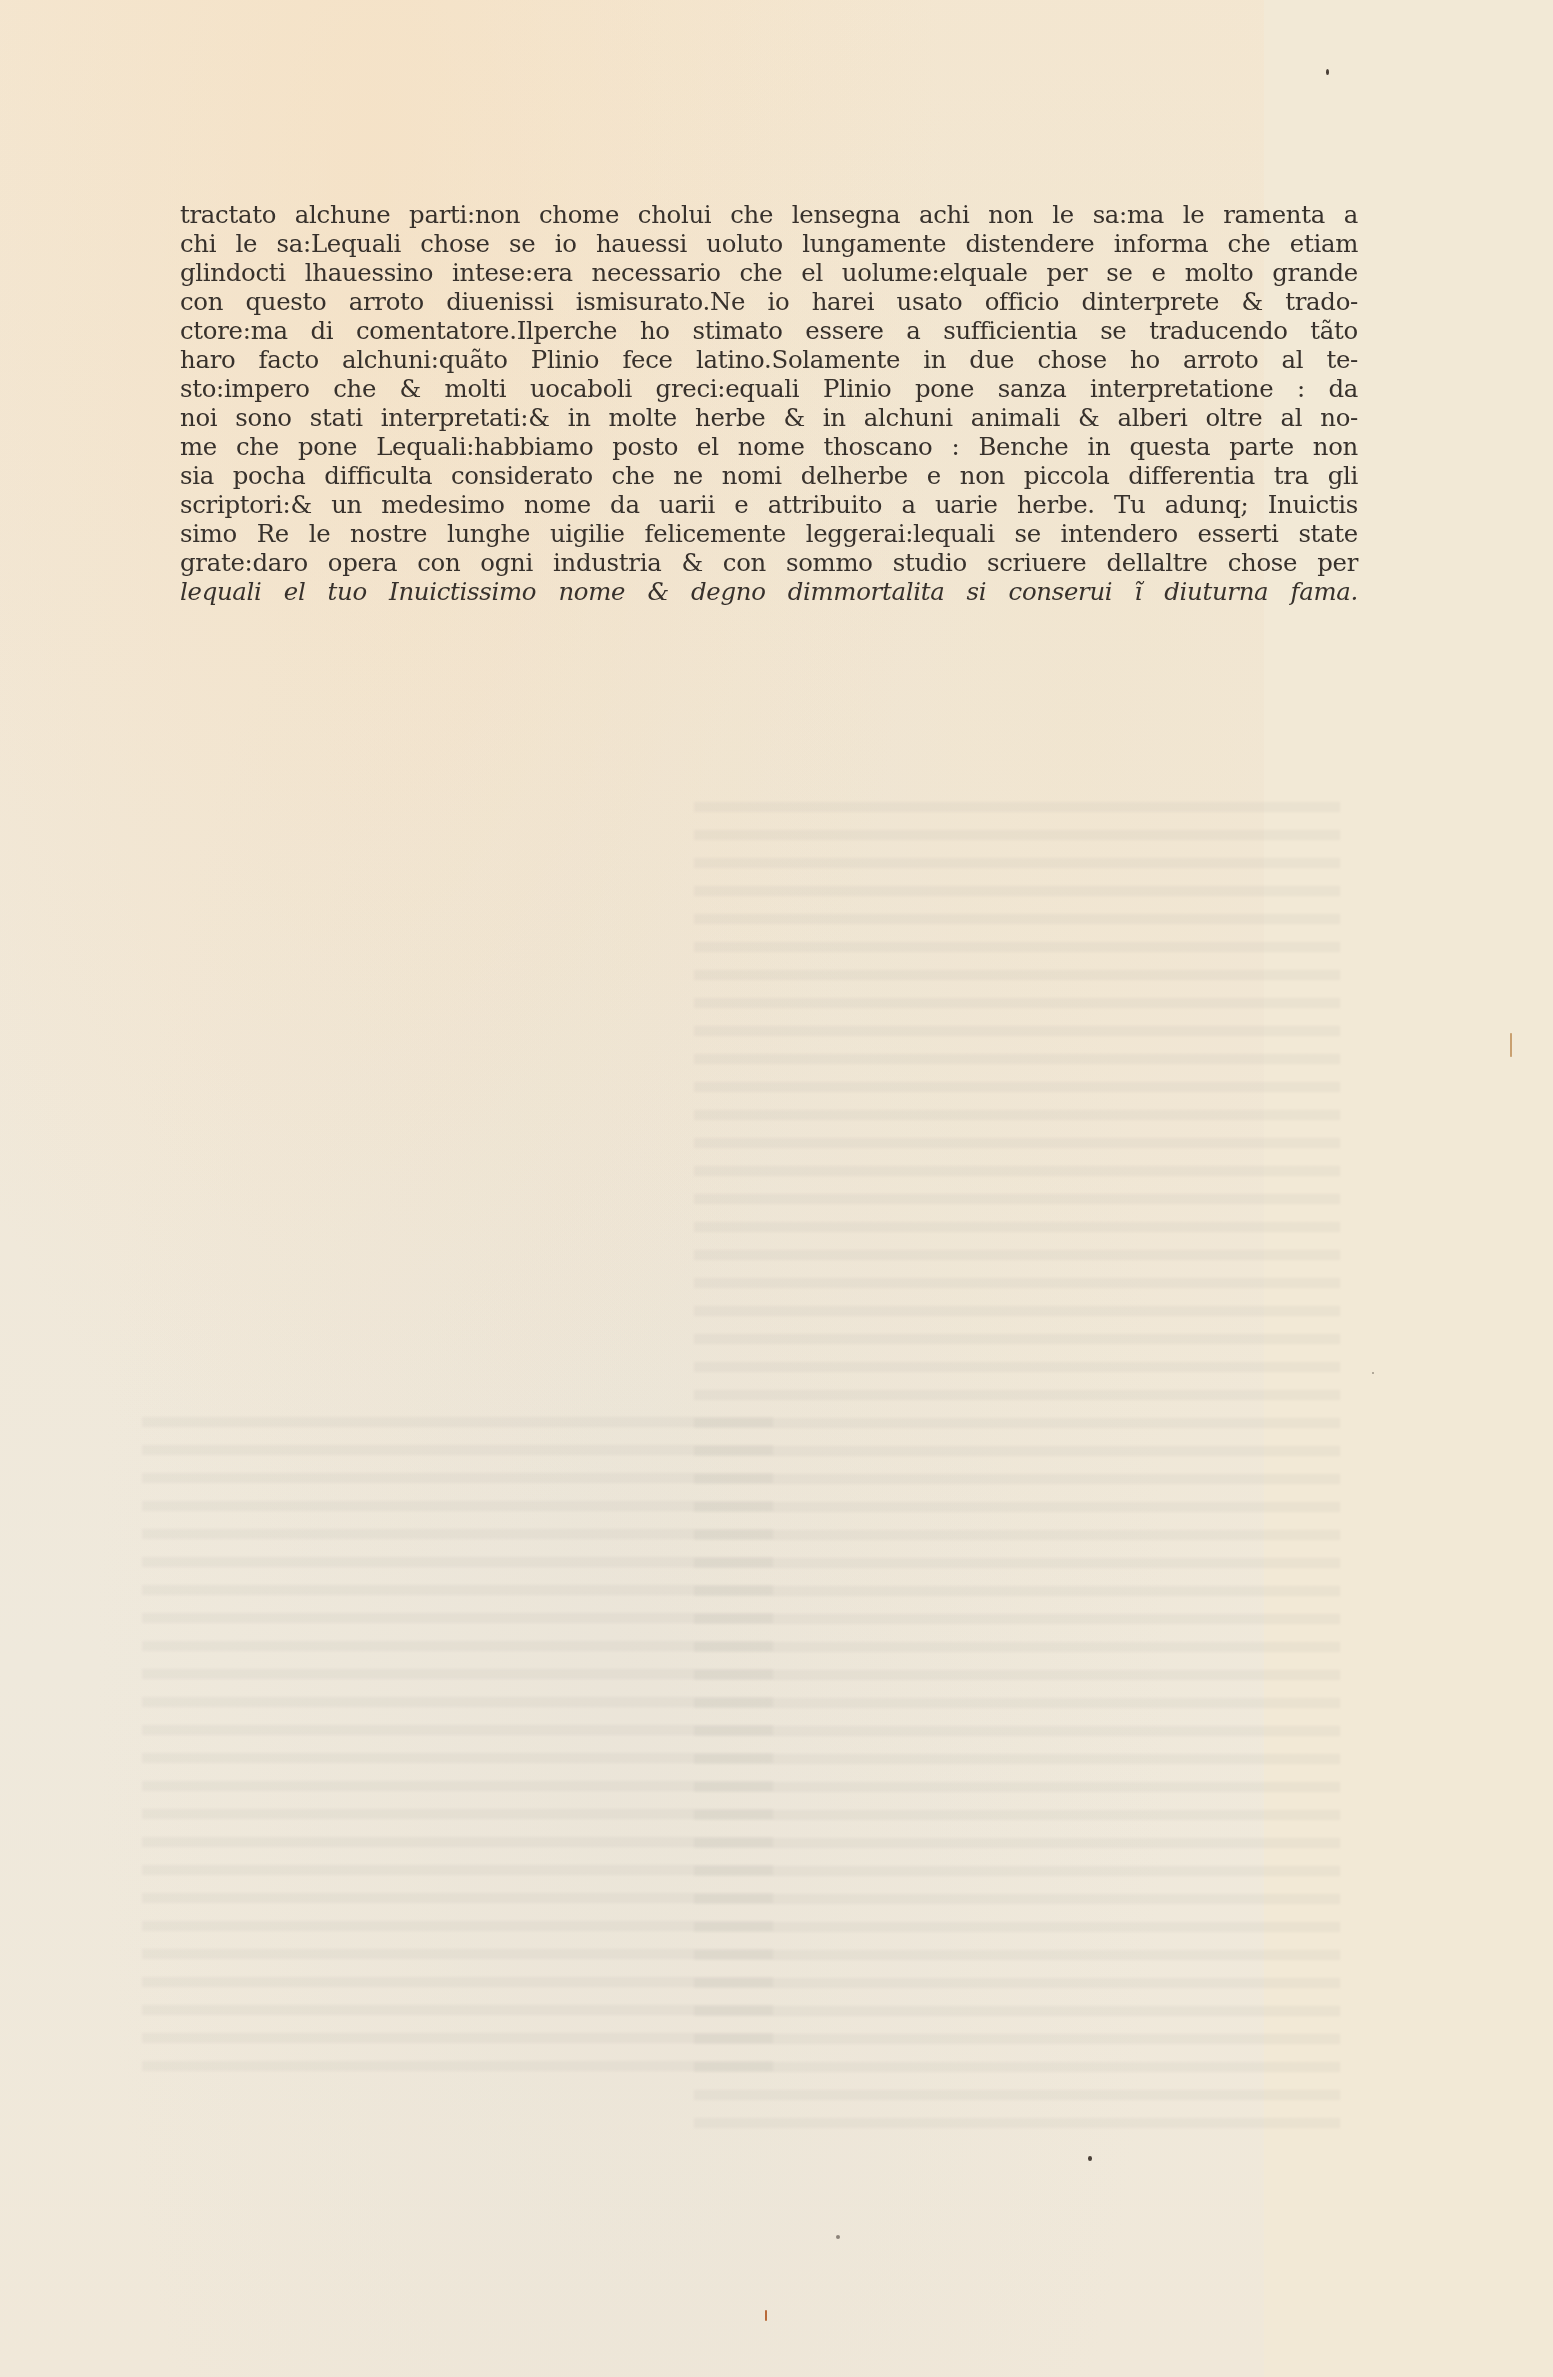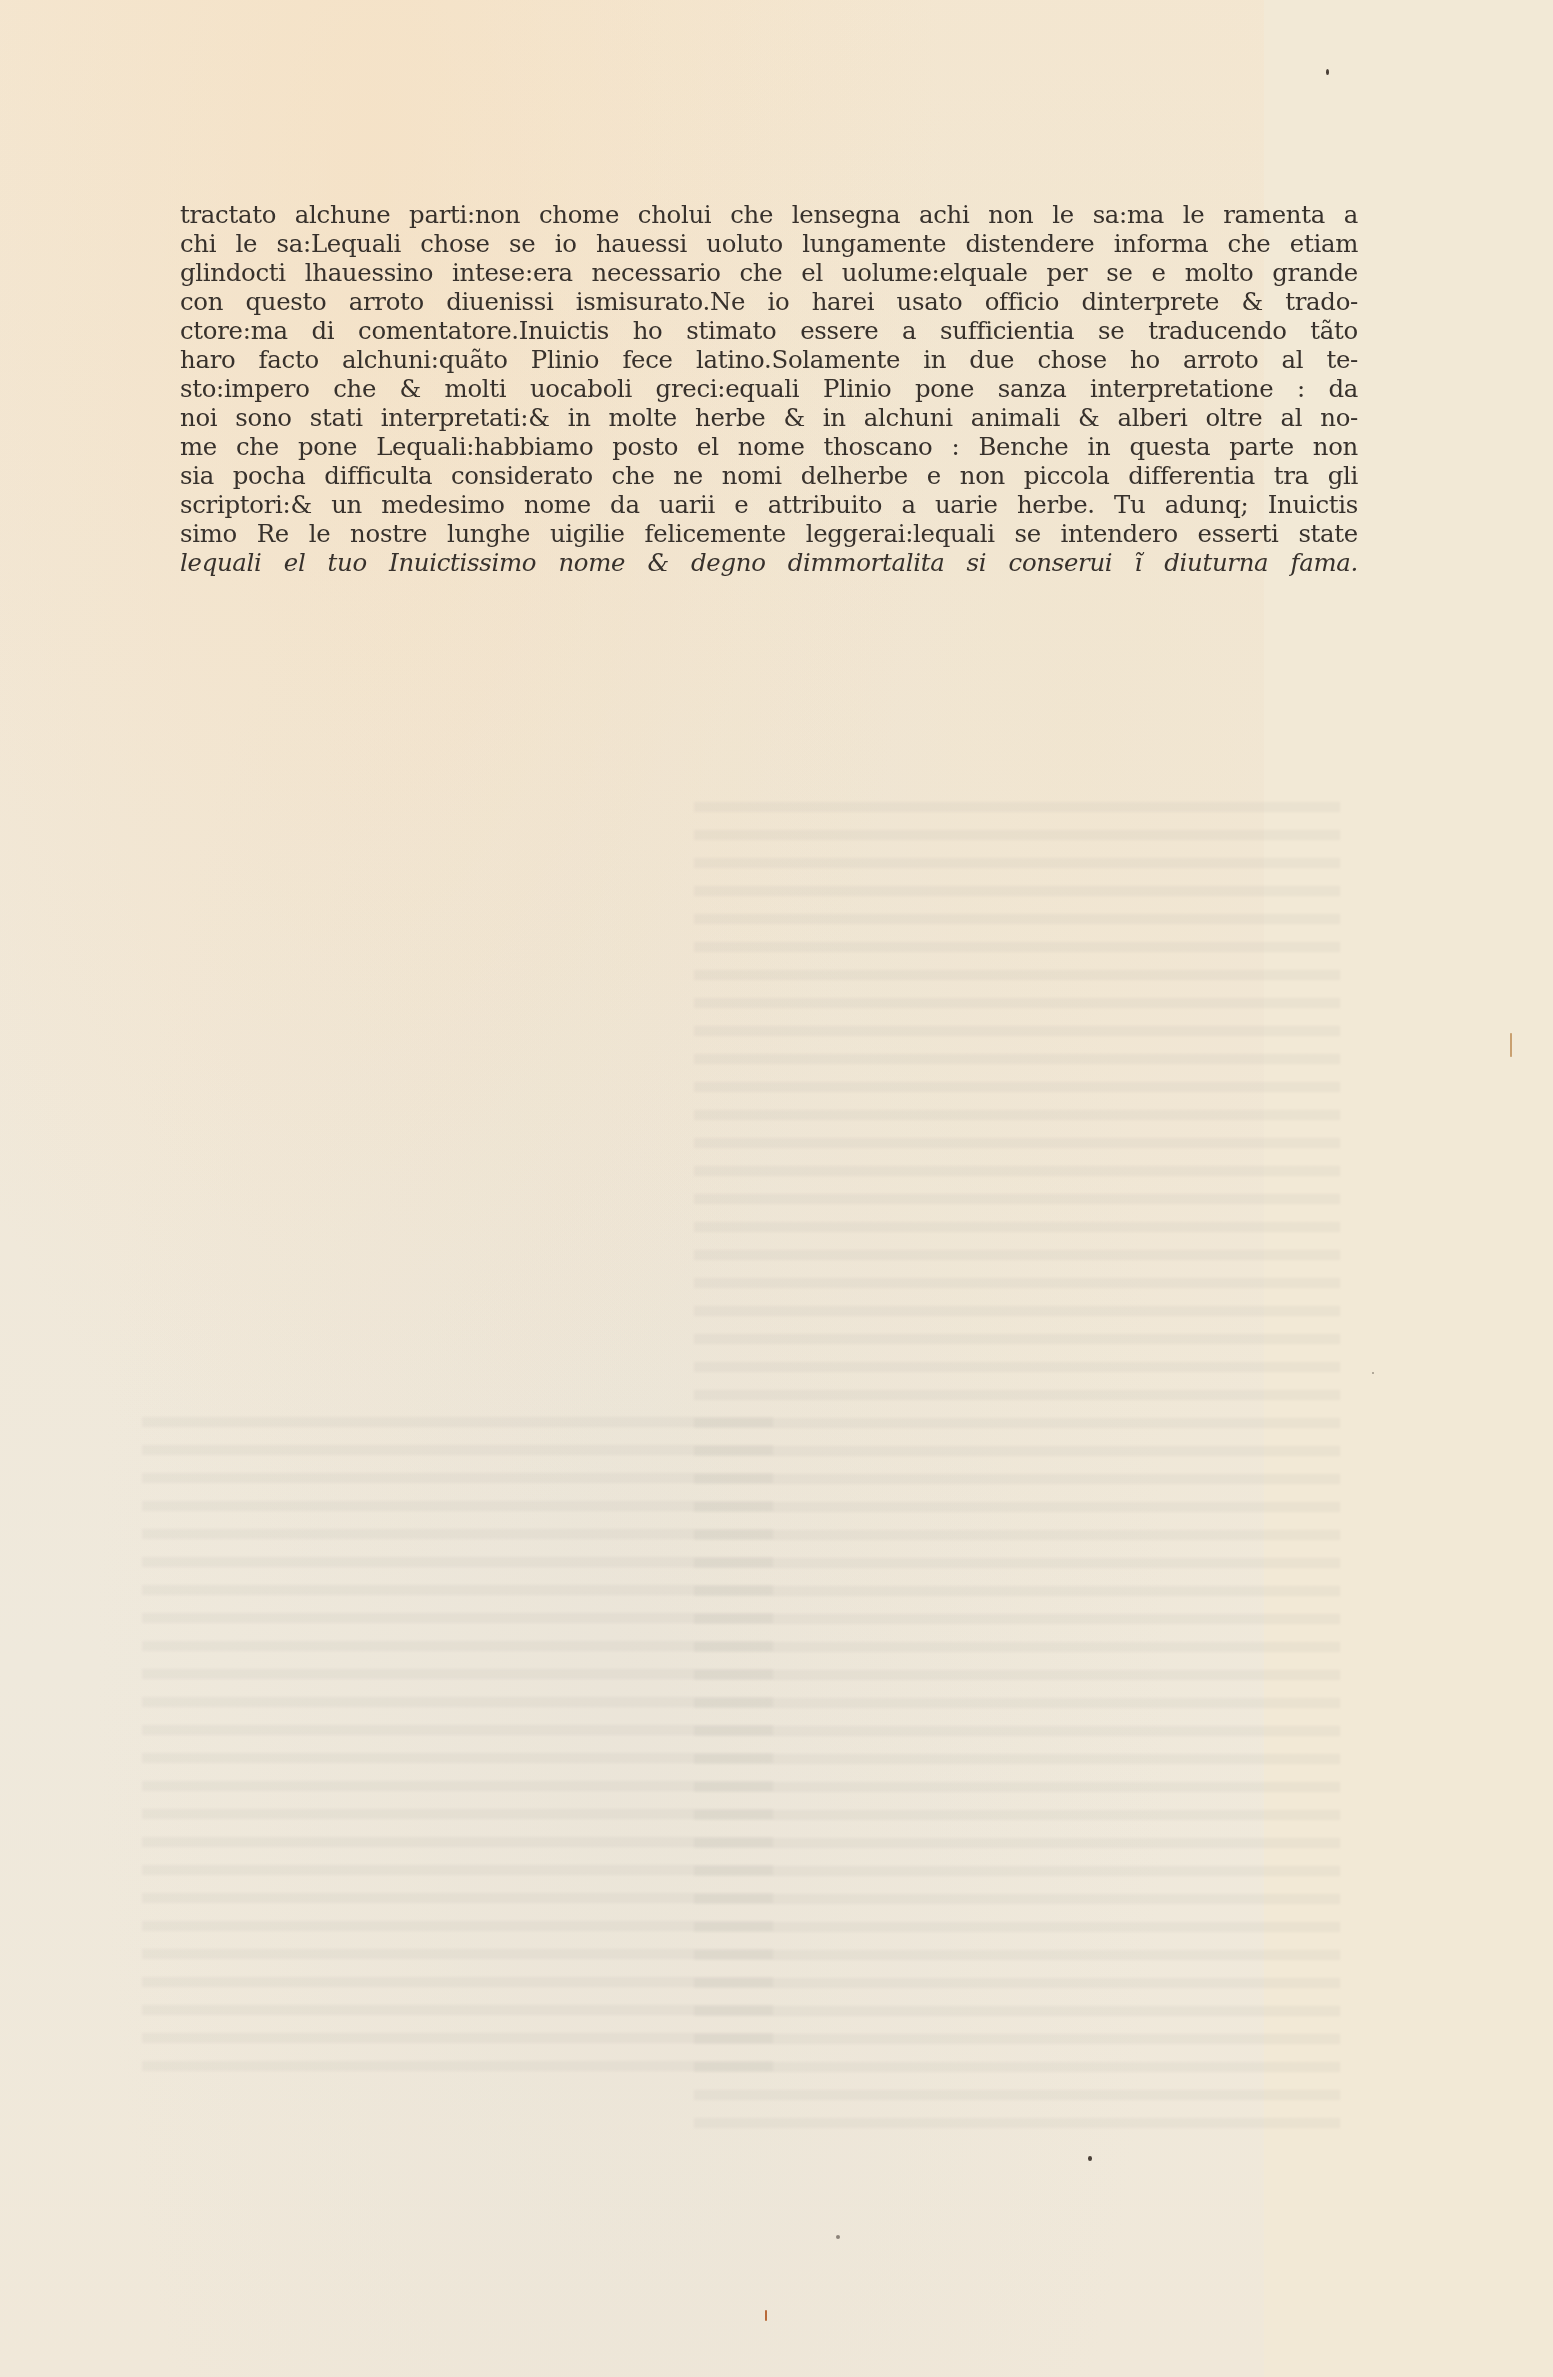--- a/index.html
+++ b/index.html
@@ -83,28 +83,29 @@
 
 <div class="page">
   <div class="show-through"></div>
   <div class="show-through left"></div>
 
   <div class="text-block">
     <span class="line">tractato alchune parti:non chome cholui che lensegna achi non le sa:ma le ramenta a</span>
     <span class="line">chi le sa:Lequali chose se io hauessi uoluto lungamente distendere informa che etiam</span>
     <span class="line">glindocti lhauessino intese:era necessario che el uolume:elquale per se e molto grande</span>
     <span class="line">con questo arroto diuenissi ismisurato.Ne io harei usato officio dinterprete &amp; trado-</span>
-    <span class="line">ctore:ma di comentatore.Inuictis ho stimato essere a sufficientia se traducendo tãto</span>
+    <span class="line">ctore:ma di comentatore.Ilperche ho stimato essere a sufficientia se traducendo tãto</span>
     <span class="line">haro facto alchuni:quãto Plinio fece latino.Solamente in due chose ho arroto al te-</span>
     <span class="line">sto:impero che &amp; molti uocaboli greci:equali Plinio pone sanza interpretatione : da</span>
     <span class="line">noi sono stati interpretati:&amp; in molte herbe &amp; in alchuni animali &amp; alberi oltre al no-</span>
     <span class="line">me che pone Lequali:habbiamo posto el nome thoscano : Benche in questa parte non</span>
     <span class="line">sia pocha difficulta considerato che ne nomi delherbe e non piccola differentia tra gli</span>
     <span class="line">scriptori:&amp; un medesimo nome da uarii e attribuito a uarie herbe. Tu adunq; Inuictis</span>
     <span class="line">simo Re le nostre lunghe uigilie felicemente leggerai:lequali se intendero esserti state</span>
+    <span class="line">grate:daro opera con ogni industria &amp; con sommo studio scriuere dellaltre chose per</span>
     <span class="line last">lequali el tuo Inuictissimo nome &amp; degno dimmortalita si conserui ĩ diuturna fama.</span>
   </div>
 
   <div class="speck" style="left:1326px;top:69px;width:3.2px;height:5.5px;"></div>
   <div class="speck" style="left:1088px;top:2156px;width:4px;height:4.7px;"></div>
   <div class="speck" style="left:836px;top:2235px;width:4px;height:4px;opacity:0.6;"></div>
   <div class="speck" style="left:765px;top:2310px;width:2.4px;height:11px;background:#b86a3a;border-radius:1.6px;"></div>
   <div class="speck" style="left:1510px;top:1033px;width:1.6px;height:24px;background:#c9a070;border-radius:0.8px;"></div>
   <div class="speck" style="left:1372px;top:1372px;width:2.4px;height:2.4px;opacity:0.5;"></div>
 </div>

